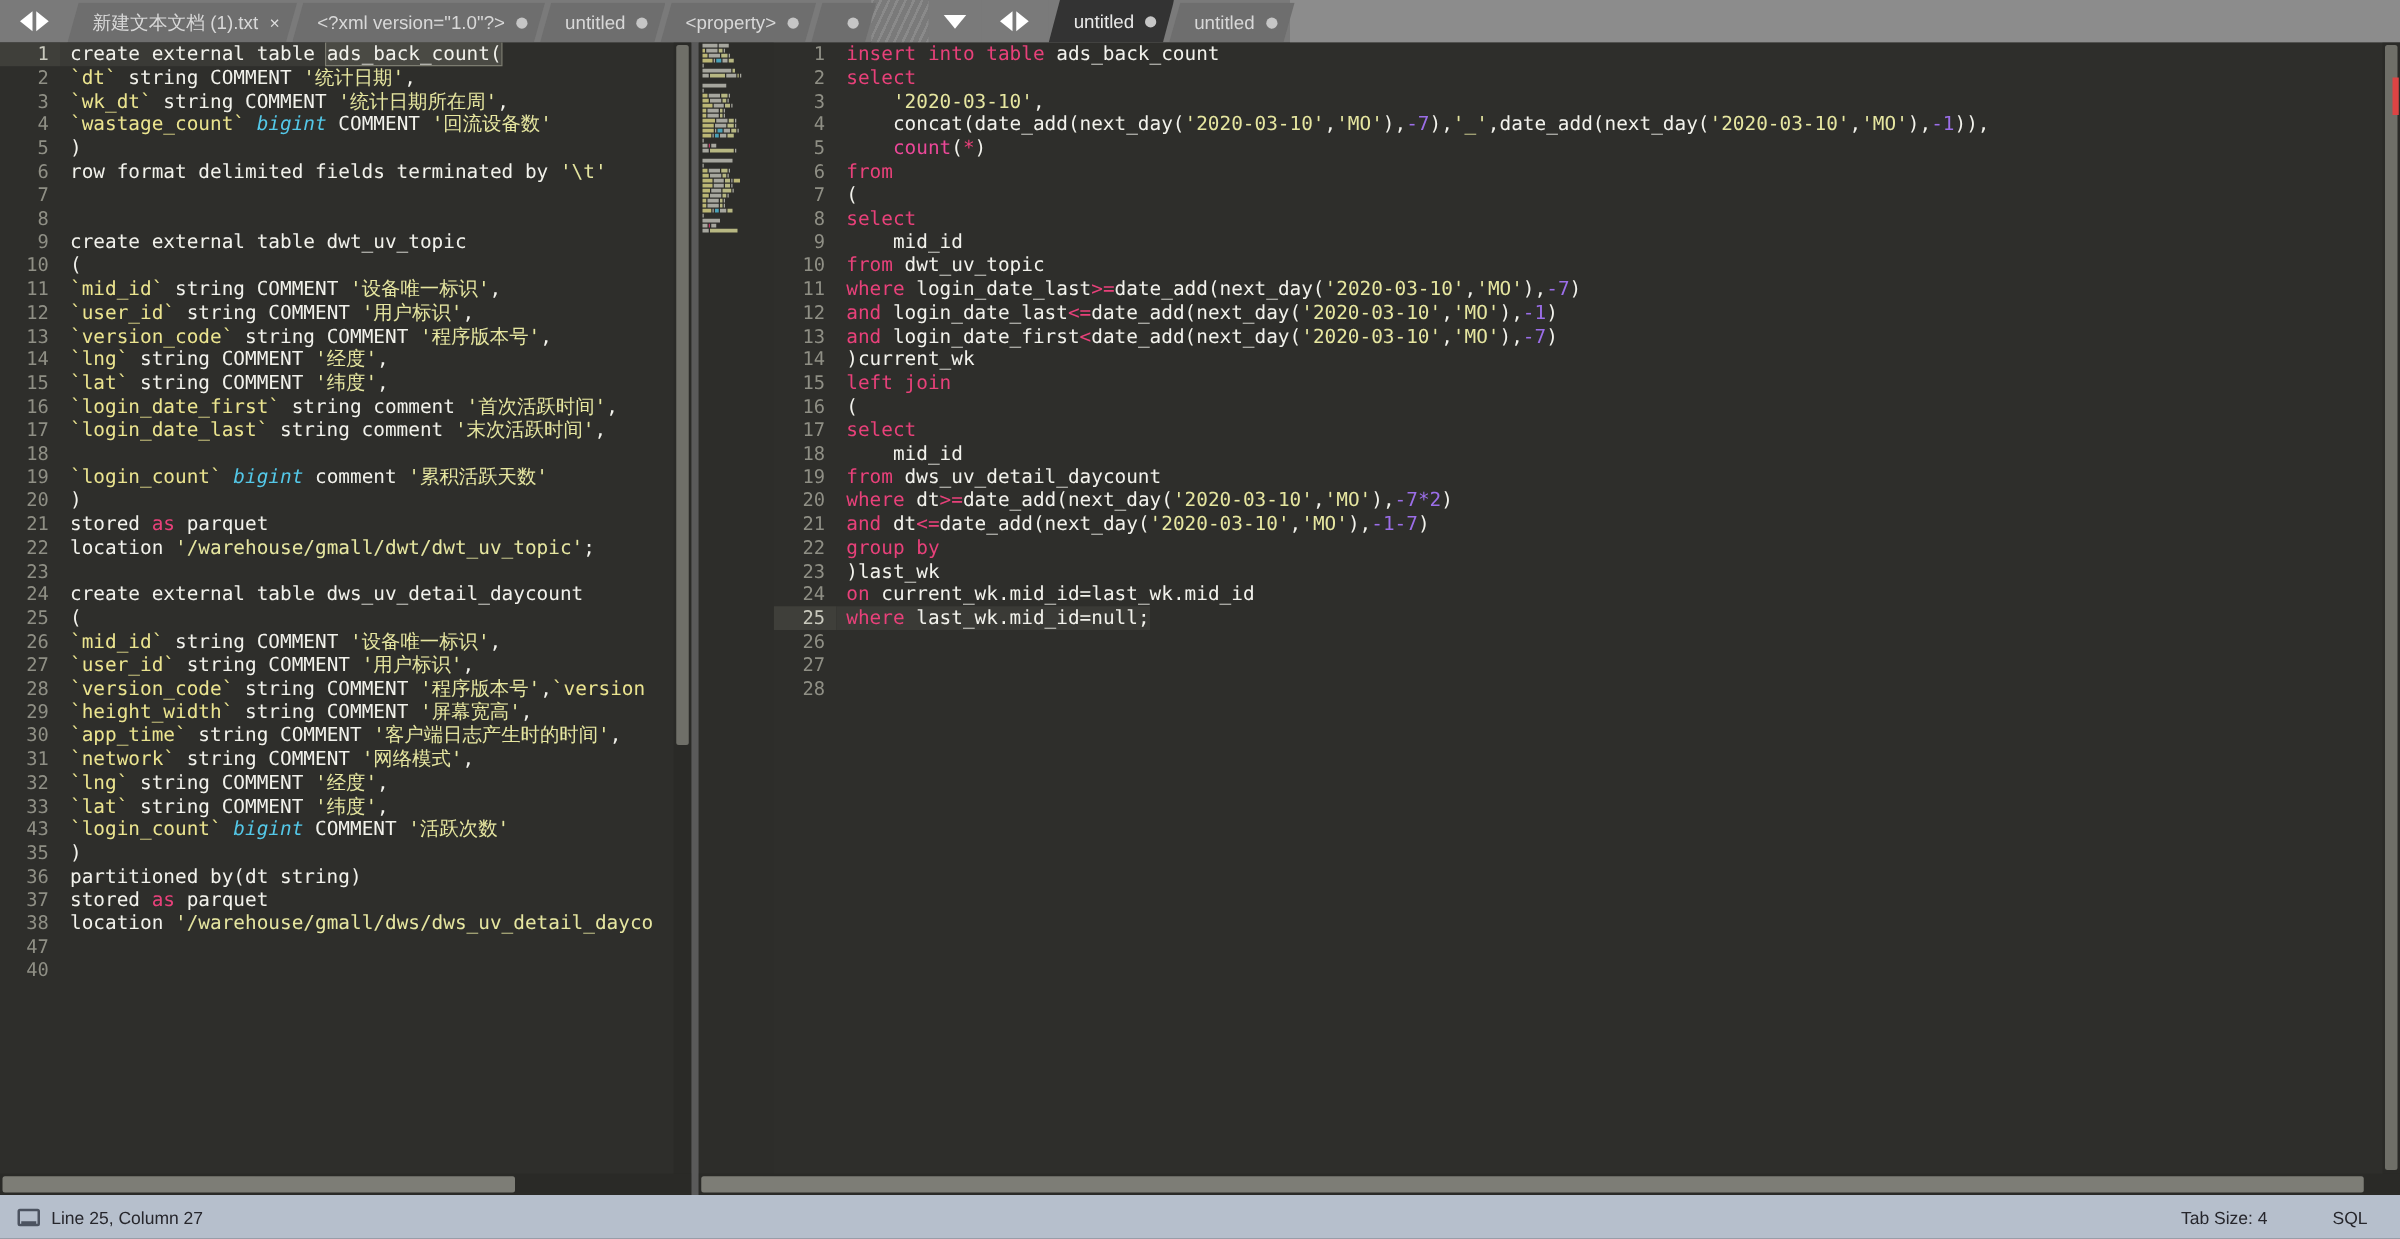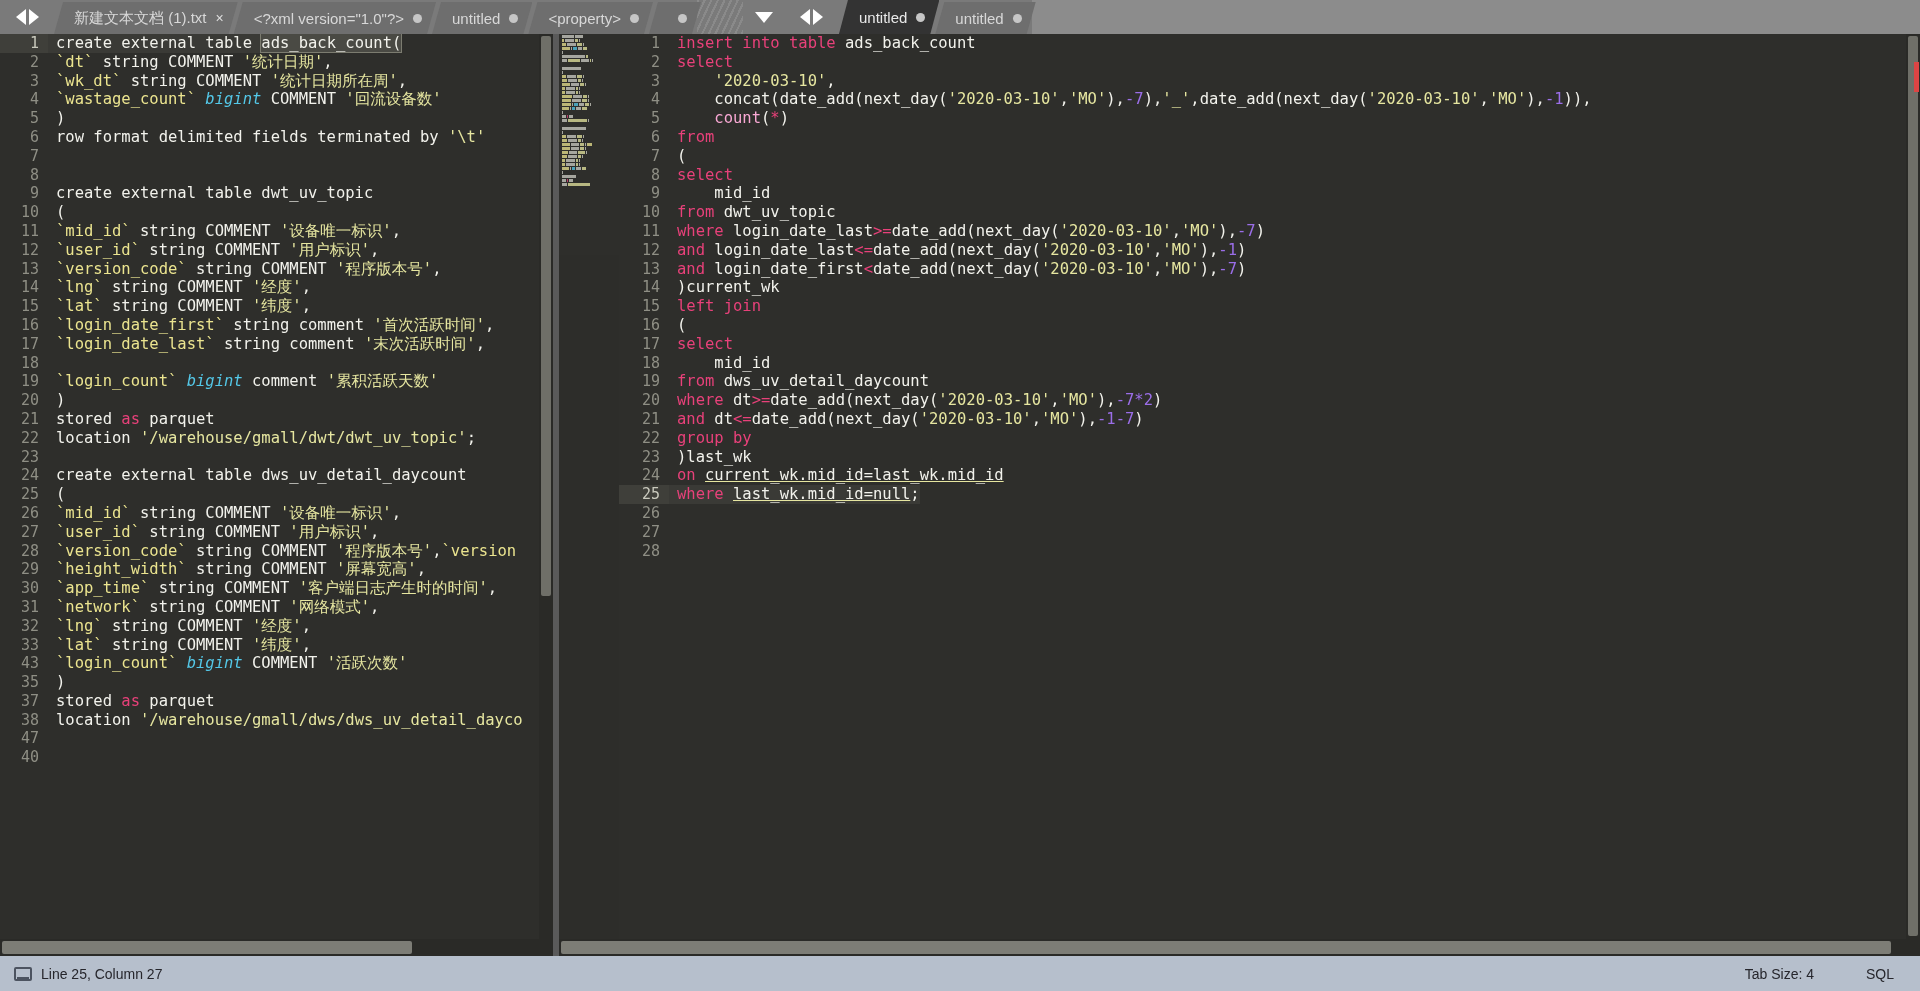--- a/index.html
+++ b/index.html
@@ -71,26 +71,26 @@
     font-size:15.5px; line-height:18.8px; padding-left:8px;
     font-family:"DejaVu Sans Mono",monospace; color:#f2f2ec;
   }
   .line.curline .src{ background:#3a3a36; }
 
   
   .k   { color:#e8417a; }           
   .str { color:#e6e6a0; }           
   .id  { color:#ebe48f; }           
   .typ { color:#54c8e8; font-style:italic; }  
-  .fn  { color:#f9a8d4; }           
+  .fn  { color:#ec4899; }           
   .num { color:#9b6ee8; }           
   .op  { color:#e8417a; }           
   .g   { color:#f2f2ec; }
   .sel { background:#4a4a44; outline:1px solid #7c7c70; }
-  .ul  { text-decoration:underline; text-decoration-color:#e6e6a0; }
+  .ul  { text-decoration-color:#e6e6a0; }
 
   
   .minimap{
     position:absolute; left:0; top:0; width:60px; height:922px;
     background:#2e2e2b; overflow:hidden; opacity:.75;
   }
   .mmrow{ height:3px; margin:1px 3px; border-radius:1px; }
 
   
   .vscroll{
@@ -202,20 +202,21 @@
         <div class="line"><span class="ln">26</span><span class="src"><span class="id">`mid_id`</span><span class="g"> string COMMENT </span><span class="str">'设备唯一标识'</span><span class="g">,</span></span></div>
         <div class="line"><span class="ln">27</span><span class="src"><span class="id">`user_id`</span><span class="g"> string COMMENT </span><span class="str">'用户标识'</span><span class="g">,</span></span></div>
         <div class="line"><span class="ln">28</span><span class="src"><span class="id">`version_code`</span><span class="g"> string COMMENT </span><span class="str">'程序版本号'</span><span class="g">,</span><span class="id">`version</span></span></div>
         <div class="line"><span class="ln">29</span><span class="src"><span class="id">`height_width`</span><span class="g"> string COMMENT </span><span class="str">'屏幕宽高'</span><span class="g">,</span></span></div>
         <div class="line"><span class="ln">30</span><span class="src"><span class="id">`app_time`</span><span class="g"> string COMMENT </span><span class="str">'客户端日志产生时的时间'</span><span class="g">,</span></span></div>
         <div class="line"><span class="ln">31</span><span class="src"><span class="id">`network`</span><span class="g"> string COMMENT </span><span class="str">'网络模式'</span><span class="g">,</span></span></div>
         <div class="line"><span class="ln">32</span><span class="src"><span class="id">`lng`</span><span class="g"> string COMMENT </span><span class="str">'经度'</span><span class="g">,</span></span></div>
         <div class="line"><span class="ln">33</span><span class="src"><span class="id">`lat`</span><span class="g"> string COMMENT </span><span class="str">'纬度'</span><span class="g">,</span></span></div>
         <div class="line"><span class="ln">43</span><span class="src"><span class="id">`login_count`</span><span class="g"> </span><span class="typ">bigint</span><span class="g"> COMMENT </span><span class="str">'活跃次数'</span></span></div>
         <div class="line"><span class="ln">35</span><span class="src"><span class="g">)</span></span></div>
+        <div class="line"><span class="ln">36</span><span class="src"><span class="g">partitioned by(dt string)</span></span></div>
         <div class="line"><span class="ln">37</span><span class="src"><span class="g">stored </span><span class="k">as</span><span class="g"> parquet</span></span></div>
         <div class="line"><span class="ln">38</span><span class="src"><span class="g">location </span><span class="str">'/warehouse/gmall/dws/dws_uv_detail_dayco</span></span></div>
         <div class="line"><span class="ln">47</span><span class="src">&nbsp;</span></div>
         <div class="line"><span class="ln">40</span><span class="src">&nbsp;</span></div>
       </div>
     <div class="vscroll">
       <div class="vthumb" style="top:2px;height:560px;"></div>
     </div>
     <div class="hscrollwrap">
       <div class="hbar" style="left:2px;width:410px;"></div>

